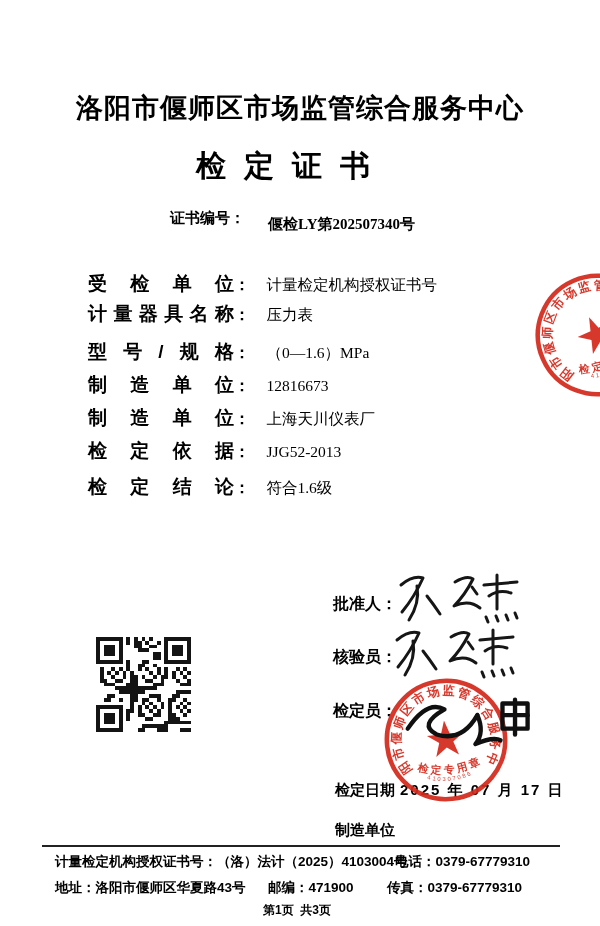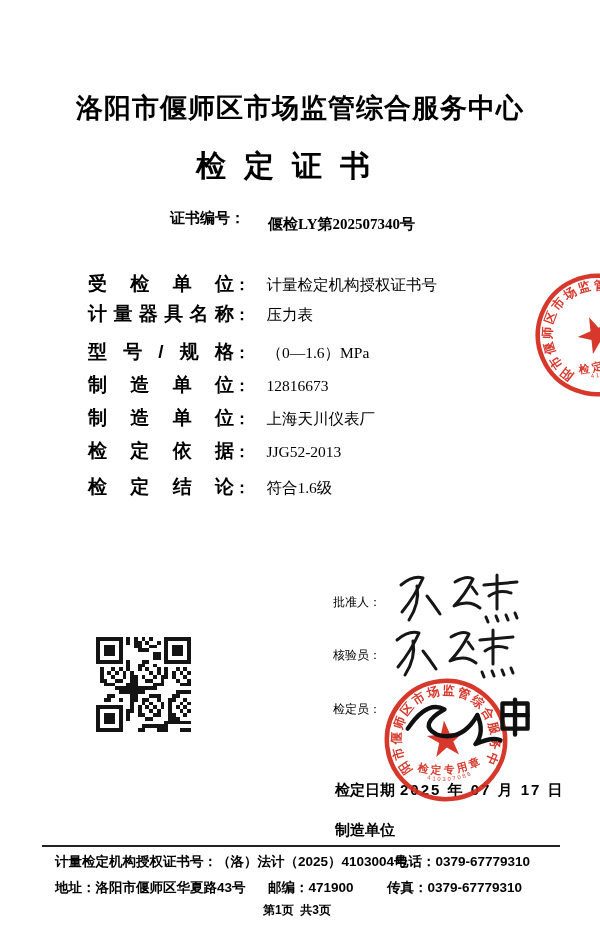--- a/index.html
+++ b/index.html
@@ -14,21 +14,21 @@
   .doc-title{top:146px;left:196px;font-size:30px;font-weight:700;letter-spacing:18px;}
   .certno-label{top:209px;left:170px;font-size:15px;font-weight:700;}
   .certno-value{top:209px;left:268px;font-size:15px;
     font-family:"Liberation Serif","DejaVu Serif",serif;font-weight:600;margin-top:6px;}
   .field-row{position:absolute;left:88px;white-space:nowrap;}
   .f-label{display:inline-block;width:146px;font-weight:700;font-size:19px;
     text-align:justify;text-align-last:justify;text-justify:inter-character;}
   .f-colon{font-weight:700;font-size:16px;}
   .f-value{margin-left:12px;font-size:15.5px;
     font-family:"Liberation Serif","DejaVu Serif",serif;}
-  .sig-label{font-size:12px;font-weight:400;}
+  .sig-label{font-size:16px;font-weight:700;}
   .sig-svg{position:absolute;z-index:3;}
   .date-label{font-size:15px;font-weight:700;text-align:center;}
   .date-value{font-size:15px;font-weight:700;letter-spacing:2px;}
   .stamp{position:absolute;width:130px;height:130px;z-index:2;opacity:.93;}
   .stamp-side{left:532px;top:270px;transform:rotate(-24deg);}
   .stamp-bottom{left:381px;top:675px;transform:rotate(-6deg);}
   .divider{position:absolute;left:42px;top:845px;width:518px;height:2px;background:#222;}
   .foot{font-size:13.5px;font-weight:700;}
   .page-info{font-size:12px;font-weight:700;white-space:pre;}
   .qr{position:absolute;left:96px;top:637px;width:95px;height:95px;}

